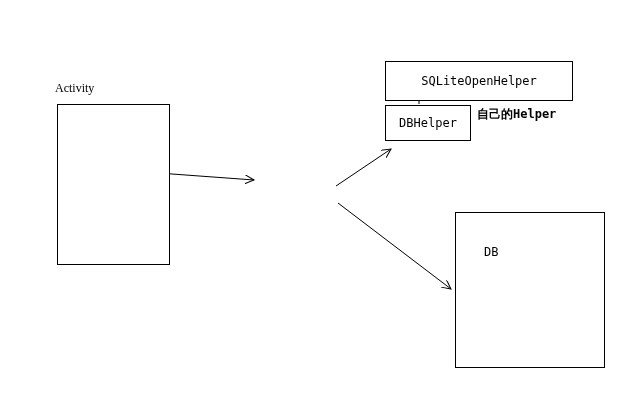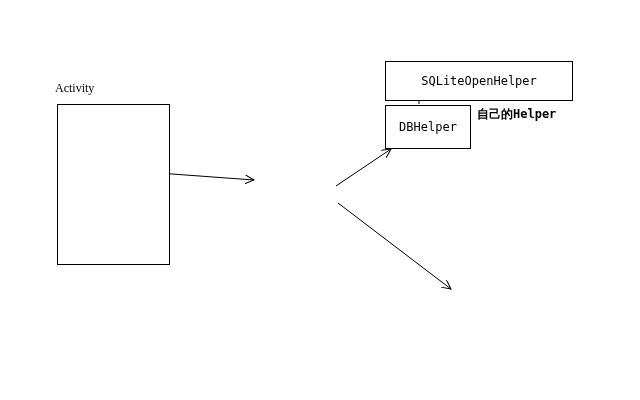--- a/index.html
+++ b/index.html
@@ -59,25 +59,28 @@
     <line x1="131" y1="171" x2="254" y2="180" stroke="#000000" stroke-width="1" marker-end="url(#arrowhead)"></line>
     <line x1="336" y1="186" x2="391" y2="149" stroke="#000000" stroke-width="1" marker-end="url(#arrowhead)"></line>
     <line x1="338" y1="203" x2="451" y2="289" stroke="#000000" stroke-width="1" marker-end="url(#arrowhead)"></line>
     <line x1="419" y1="104" x2="419" y2="66" stroke="#000000" stroke-width="1" marker-end="url(#arrowhead)"></line>
   </svg>
 
   <div class="box centered" style="left:385px; top:22px; width:188px; height:40px;margin-top:39px;">
     <span>SQLiteOpenHelper</span>
   </div>
 
-  <div class="box centered" style="left:385px; top:105px; width:86px; height:44px;">
+  <div class="box centered" style="left:385px; top:105px; width:86px; height:36px;">
     <span>DBHelper</span>
   </div>
 
   <span class="free-label" style="left:477px; top:106px;font-weight:bold;">自己的Helper</span>
 
   <span class="free-label" style="left:55px; top:81px;font-family:Liberation Serif, serif;">Activity</span>
 
   <div class="box" style="left:57px; top:104px; width:113px; height:161px;"></div>
 
 
+  <div class="box" style="left:455px; top:212px; width:150px; height:156px;">
+    <span class="inner-label" style="left:28px; top:32px;">DB</span>
+  </div>
 
 </div>
 
 </body></html>

